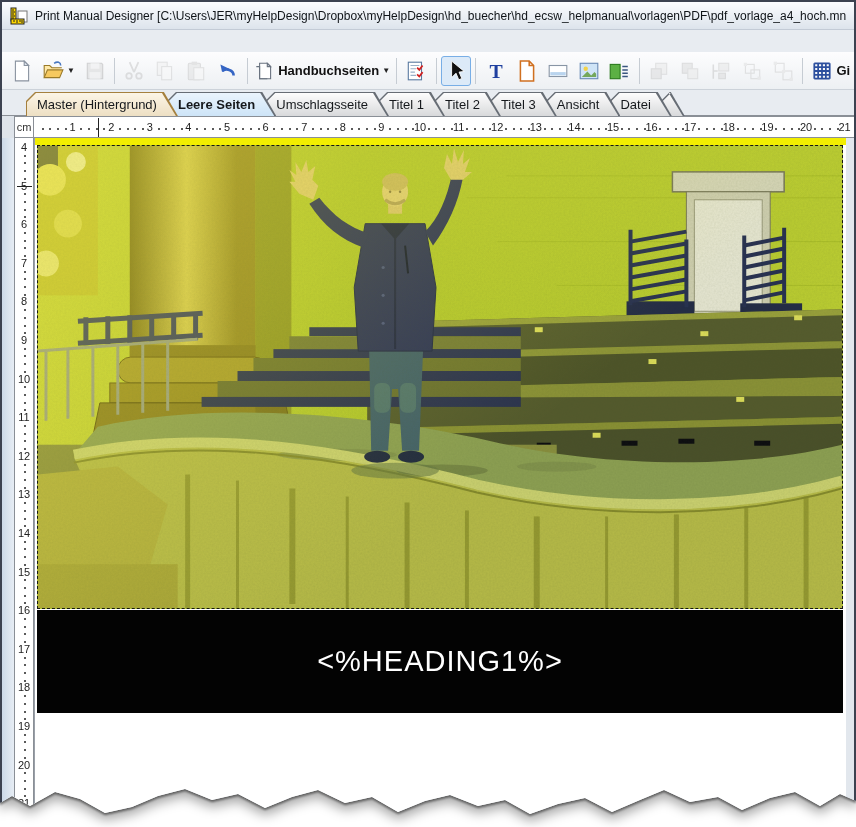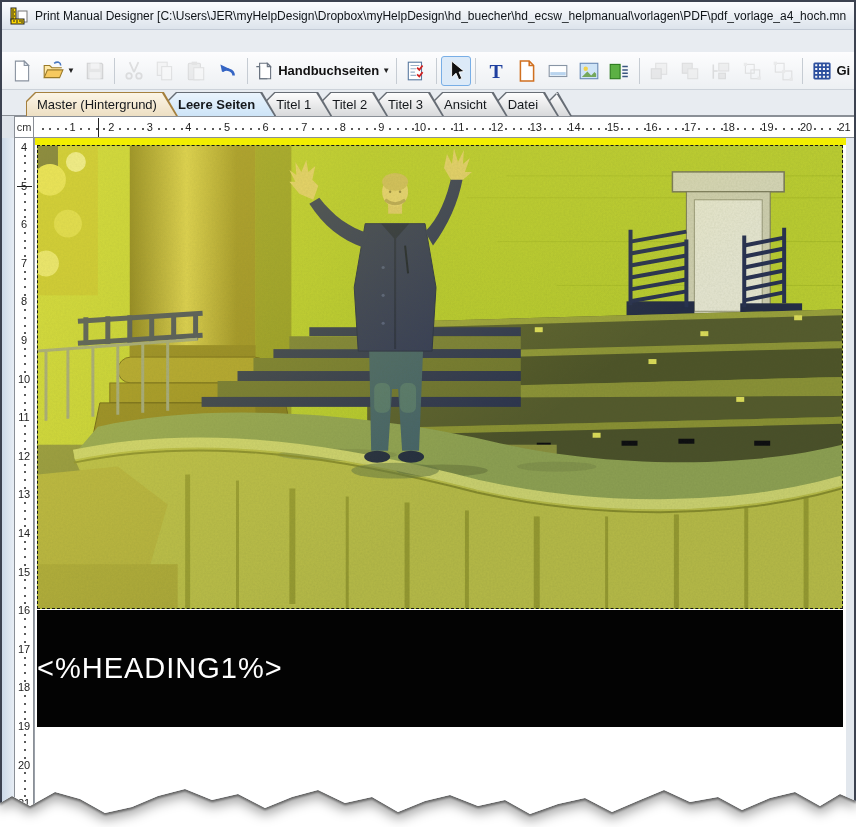--- a/index.html
+++ b/index.html
@@ -75,22 +75,22 @@
   .vnum{position:absolute;left:0;width:18px;text-align:center;font-size:11px;line-height:12px;color:#222;}
   .vdot{position:absolute;left:9px;width:2px;height:2px;background:#5a5a5a;}
   .vmark{position:absolute;left:2px;width:15px;height:1px;background:#222;}
 
   #canvas{position:absolute;left:34px;top:138px;width:812px;bottom:0;background:#fff;
     border-left:1px solid #9aa0a8;overflow:hidden;}
   #canvas-topbar{position:absolute;left:0;top:0;width:100%;height:7px;background:#f2ee00;}
   #photo-frame{position:absolute;left:2px;top:7px;width:806px;height:464px;
     border:1px dashed #151515;background:#b3c72c;}
   #photo-frame svg{display:block;width:100%;height:100%;}
-  #heading-frame{position:absolute;left:2px;top:472px;width:806px;height:117px;background:#030303;
-    display:flex;align-items:center;justify-content:flex-start;}
+  #heading-frame{position:absolute;left:2px;top:472px;width:806px;height:103px;background:#030303;
+    display:flex;align-items:center;justify-content:center;}
   #heading-text{color:#fff;font-size:29px;letter-spacing:1px;}
   #page-body{position:absolute;left:1px;top:575px;right:1px;bottom:0;background-color:#fff;
     background-image:radial-gradient(#c4c4c4 1px,transparent 1.2px);
     background-size:11px 11px;background-position:5px 6px;}
   #desc-frame{position:absolute;left:103px;top:15px;width:332px;height:62px;background:#f3ef55;
     display:flex;align-items:center;padding-left:12px;}
   #desc-text{font-size:17px;color:#14141e;white-space:nowrap;}
   .guide{position:absolute;top:0;bottom:0;width:1px;z-index:4;
     background:repeating-linear-gradient(#e02020 0 4px,transparent 4px 7px);}
 </style>
@@ -310,20 +310,25 @@
   <div id="tab-bar">
         <div class="tab master" style="z-index: 40;">
           <div class="shape"></div>
           <div class="fill"></div>
           <span class="label">Master (Hintergrund)</span>
         </div>
         <div class="tab blue" style="z-index: 39; font-weight: bold;">
           <div class="shape"></div>
           <div class="fill"></div>
           <span class="label">Leere Seiten</span>
+        </div>
+        <div class="tab" style="z-index: 38;">
+          <div class="shape"></div>
+          <div class="fill"></div>
+          <span class="label">Umschlagsseite</span>
         </div>
         <div class="tab" style="z-index: 37;">
           <div class="shape"></div>
           <div class="fill"></div>
           <span class="label">Titel 1</span>
         </div>
         <div class="tab" style="z-index: 36;">
           <div class="shape"></div>
           <div class="fill"></div>
           <span class="label">Titel 2</span>

